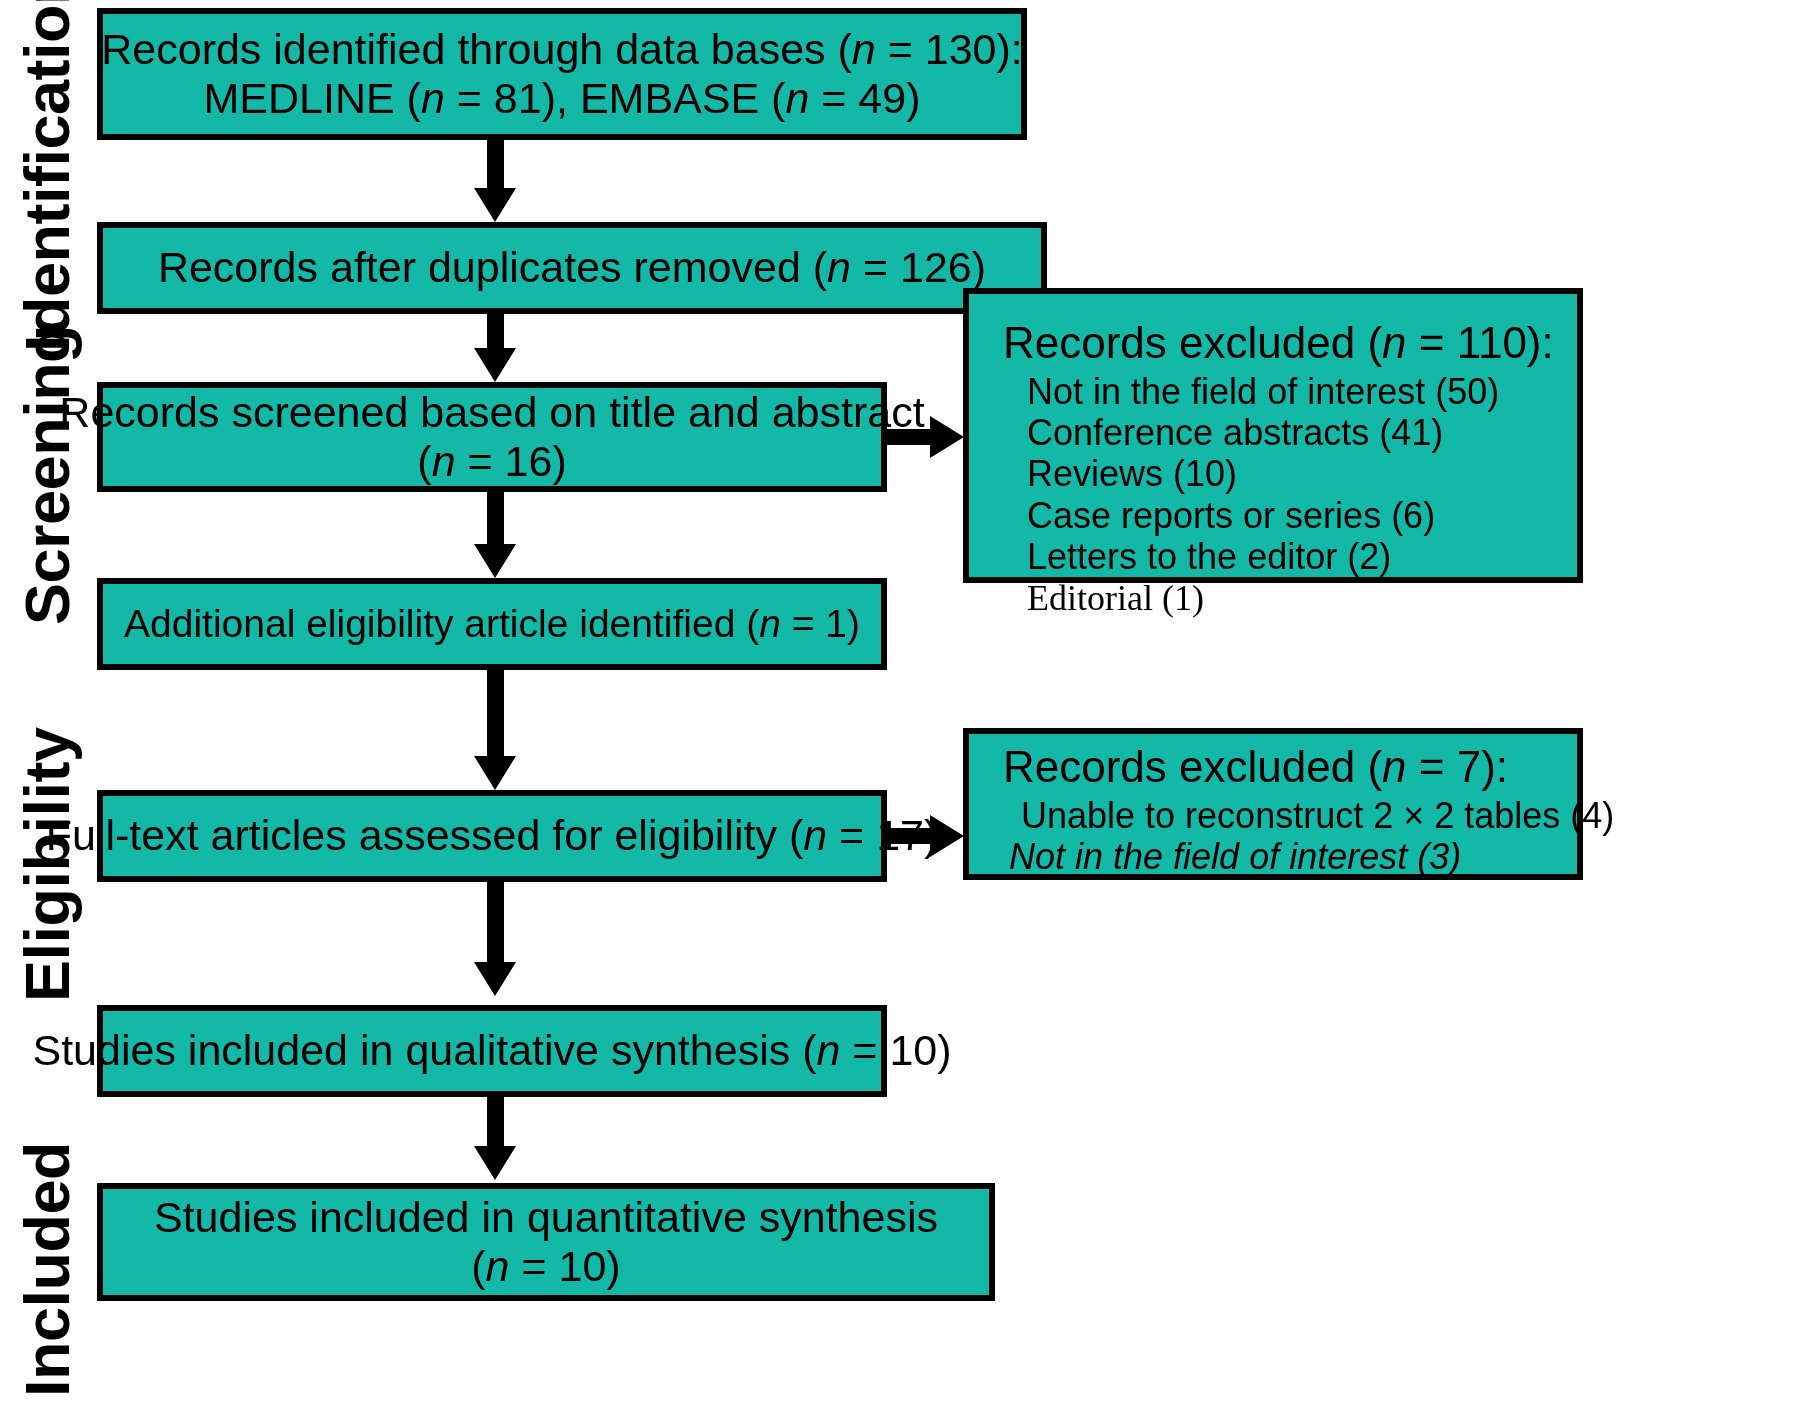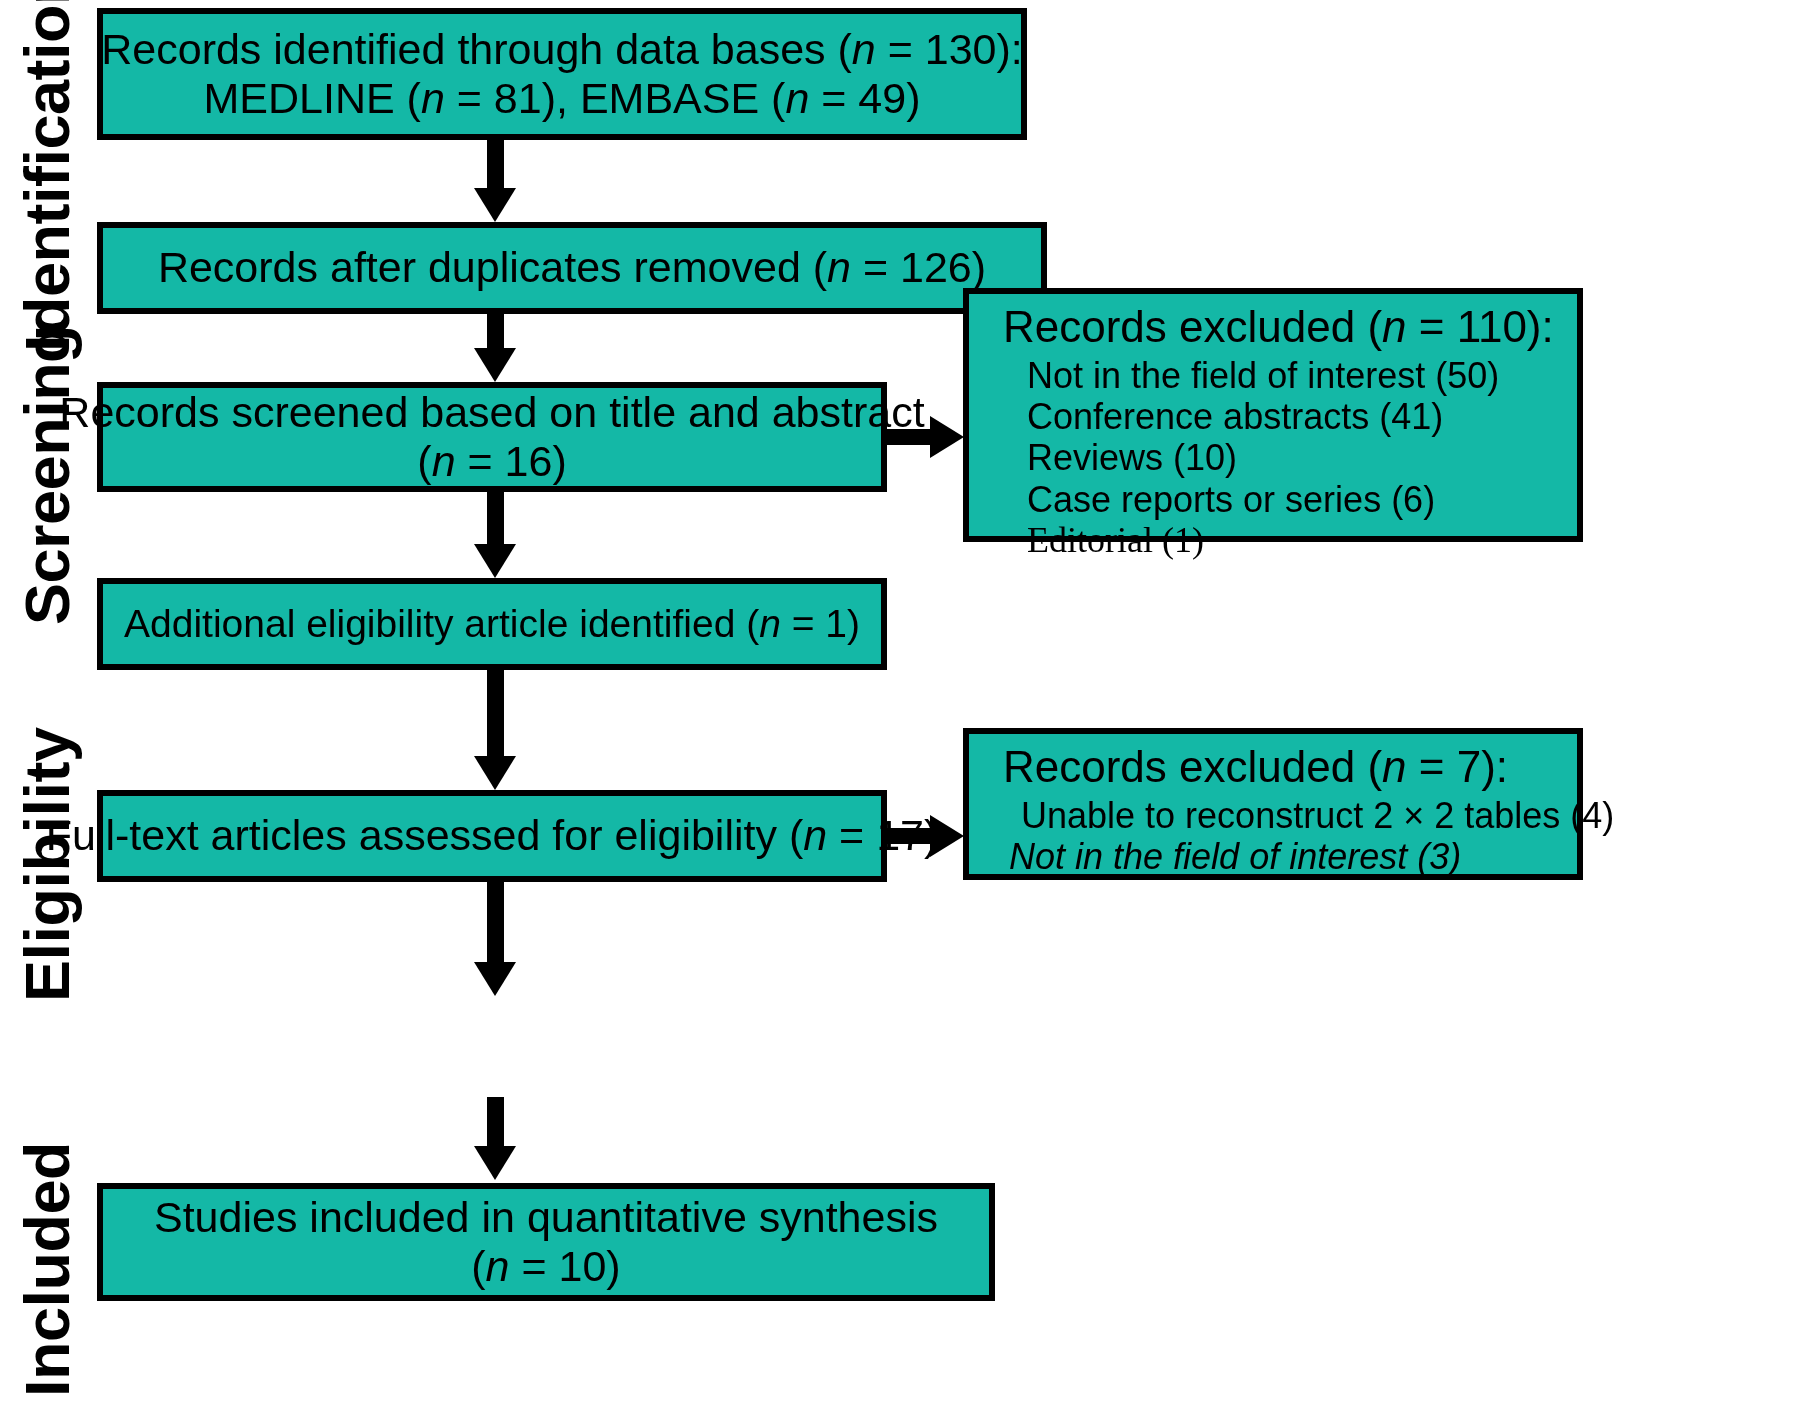--- a/index.html
+++ b/index.html
@@ -128,26 +128,27 @@
   <div class="box" style="left:97px; top:382px; width:790px; height:110px; font-size:43px;">
     <div>
       <span class="line">Records screened based on title and abstract</span>
       <span class="line"><span>(</span><span class="ital">n</span><span> = 16)</span></span>
     </div>
   </div>
 
   <div class="arrow-h" style="left:887px; top:429px; width:62px; height:16px;"></div>
   <div class="arrow-h-head" style="left:930px; top:416px;"></div>
 
-  <div class="box left-align" style="left:963px; top:288px; width:620px; height:254px; padding:8px 0 0 34px; font-size:36px;">
+  <div class="box left-align" style="left:963px; top:288px; width:620px; height:295px; padding:24px 0 0 34px; font-size:36px;">
     <span class="excl-head" style="font-size:44px; margin-bottom:2px;"><span>Records excluded (</span><span class="ital">n</span><span> = 110):</span></span>
     <span class="excl-item" style="margin-left:24px;">Not in the field of interest (50)</span>
     <span class="excl-item" style="margin-left:24px;">Conference abstracts (41)</span>
     <span class="excl-item" style="margin-left:24px;">Reviews (10)</span>
     <span class="excl-item" style="margin-left:24px;">Case reports or series (6)</span>
+    <span class="excl-item" style="margin-left:24px;">Letters to the editor (2)</span>
     <span class="excl-item" style="margin-left:24px;font-family:Liberation Serif, serif;">Editorial (1)</span>
   </div>
 
   <div class="arrow-v" style="left:487px; top:492px; width:17px; height:62px;"></div>
   <div class="arrow-v-head" style="left:474px; top:544px;"></div>
 
   <div class="box" style="left:97px; top:578px; width:790px; height:92px; font-size:39px;">
     <div>
       <span class="line"><span>Additional eligibility article identified (</span><span class="ital">n</span><span> = 1)</span></span>
     </div>
@@ -167,20 +168,25 @@
 
   <div class="box left-align" style="left:963px; top:728px; width:620px; height:152px; padding:8px 4px 0 34px; font-size:36px;">
     <span class="excl-head" style="font-size:44px; margin-bottom:2px;"><span>Records excluded (</span><span class="ital">n</span><span> = 7):</span></span>
     <span class="excl-item" style="margin-left:18px;">Unable to reconstruct 2 × 2 tables (4)</span>
     <span class="excl-item" style="margin-left:6px;font-style:italic;">Not in the field of interest (3)</span>
   </div>
 
   <div class="arrow-v" style="left:487px; top:882px; width:17px; height:90px;"></div>
   <div class="arrow-v-head" style="left:474px; top:962px;"></div>
 
+  <div class="box" style="left:97px; top:1005px; width:790px; height:92px; font-size:43px;">
+    <div>
+      <span class="line"><span>Studies included in qualitative synthesis (</span><span class="ital">n</span><span> = 10)</span></span>
+    </div>
+  </div>
 
   <div class="arrow-v" style="left:487px; top:1097px; width:17px; height:60px;"></div>
   <div class="arrow-v-head" style="left:474px; top:1146px;"></div>
 
   <div class="box" style="left:97px; top:1183px; width:898px; height:118px; font-size:43px;">
     <div>
       <span class="line">Studies included in quantitative synthesis</span>
       <span class="line"><span>(</span><span class="ital">n</span><span> = 10)</span></span>
     </div>
   </div>

